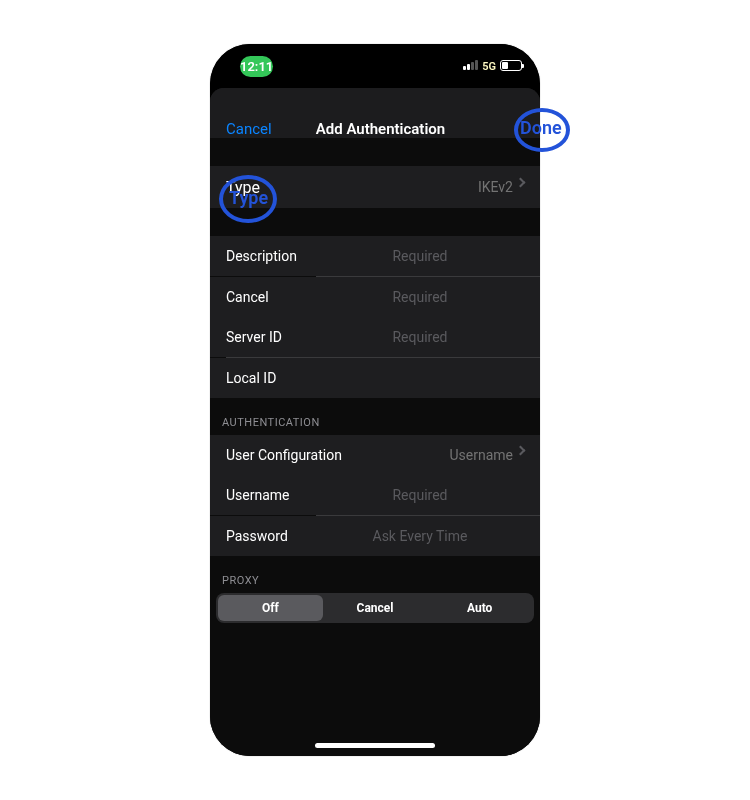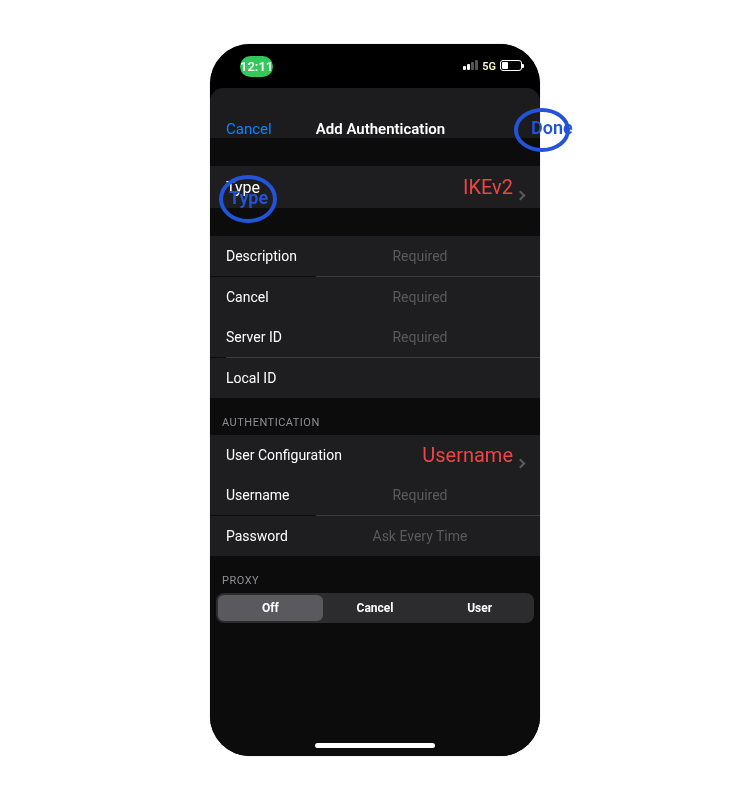--- a/index.html
+++ b/index.html
@@ -155,25 +155,25 @@
       height: 40px;
       background: #1e1e20;
     }
     .row .label {
       color: #fff;
       font-size: 14px;
       width: 90px;
       flex-shrink: 0;
     }
     .row .value-right {
-      color: #ef4444;
-      font-size: 20px;
+      color: #737373;
+      font-size: 14px;
       margin-left: auto;
       display: flex;
-      align-items: flex-end;
+      align-items: flex-start;
       gap: 4px;
     }
     .row input {
       background: transparent;
       border: none;
       color: #fff;
       font-size: 14px;
       flex: 1;
       outline: none;
       text-align: center;
@@ -270,21 +270,21 @@
       font-size: 16px;
     }
   </style>
 </head>
 <body>
 
 <div class="canvas">
   <div class="highlight-circle highlight-type"></div>
   <div class="highlight-label" style="top:167px;left:204px">Type</div>
   <div class="highlight-circle highlight-done"></div>
-  <div class="highlight-label" style="top:97px;left:506px">Done</div>
+  <div class="highlight-label" style="top:97px;left:495px">Done</div>
 
   <div class="phone">
     <div class="status-bar">
       <div class="time-pill">12:11</div>
       <div class="status-right">
         <div class="signal">
             <span></span>
             <span></span>
             <span></span>
             <span></span>
@@ -353,21 +353,21 @@
         <div class="row">
           <span class="label">Password</span>
           <input placeholder="Ask Every Time" style="">
         </div>
 
         <div class="section-header">PROXY</div>
         <div class="segmented-wrapper">
           <div class="segmented">
             <div class="segment selected">Off</div>
             <div class="segment">Cancel</div>
-            <div class="segment">User</div>
+            <div class="segment">Auto</div>
           </div>
         </div>
       </div>
     </div>
 
     <div class="home-indicator"></div>
   </div>
 </div>
 
 </body></html>

